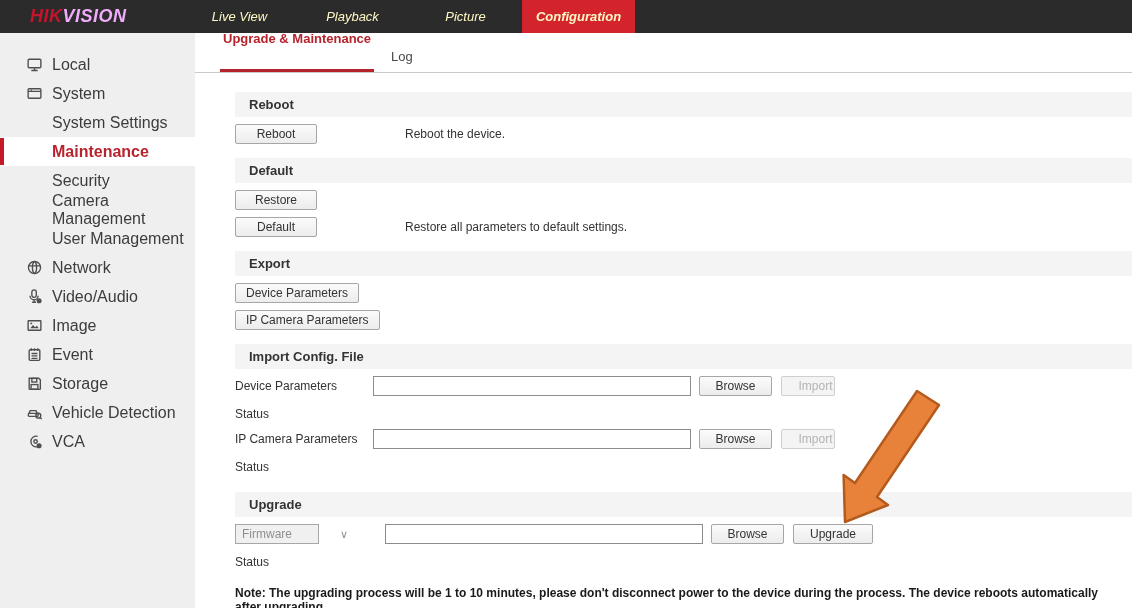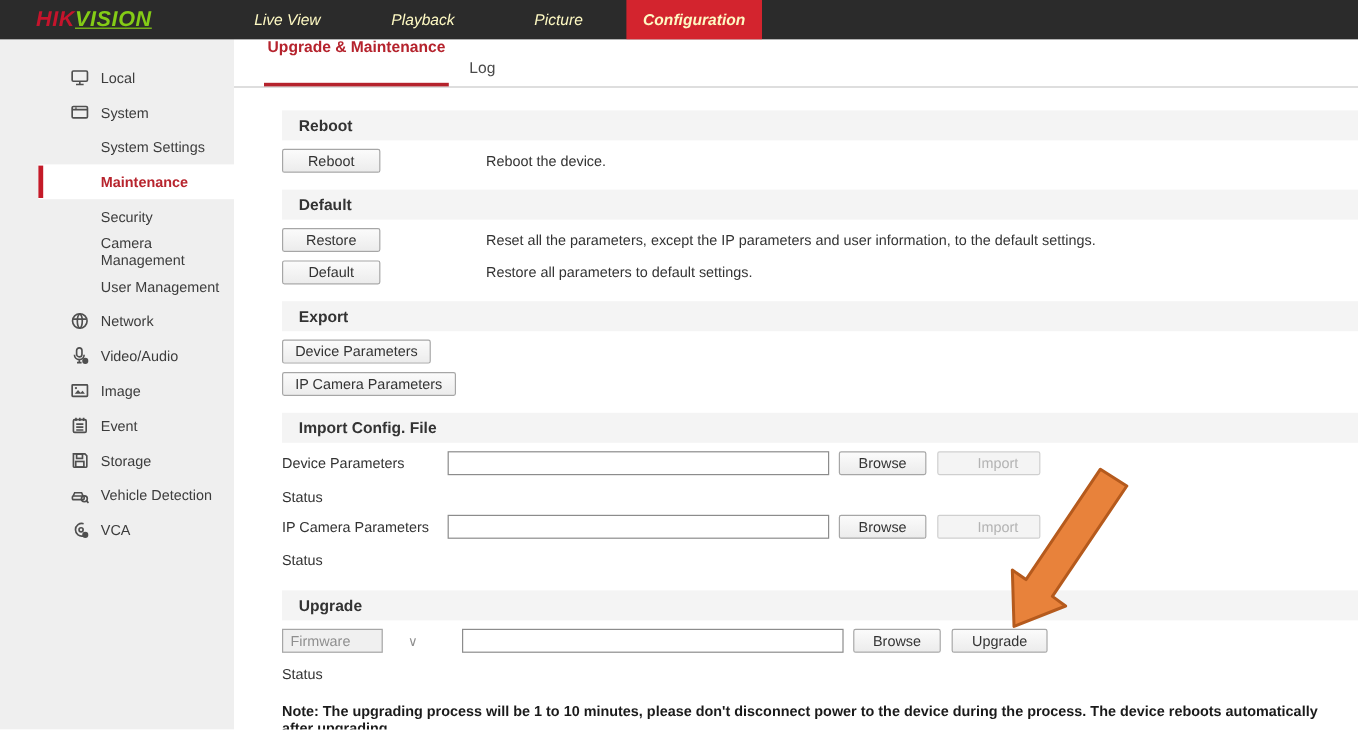--- a/index.html
+++ b/index.html
@@ -3,51 +3,51 @@
 <meta charset="utf-8">
 <style>
   * { margin:0; padding:0; box-sizing:border-box; }
   html,body { width:1132px; height:608px; }
   body { position:relative; font-family:"Liberation Sans", sans-serif; background:#fff; overflow:hidden; }
 
   
   .topnav { position:absolute; left:0; top:0; right:0; height:33px; background:#2b2b2b; }
   .logo { position:absolute; left:30px; top:0; height:33px; display:flex; align-items:center;
           font-style:italic; font-weight:bold; font-size:18px; letter-spacing:.5px; }
-  .logo .hik { color:#c5142c; } .logo .vision { color:#84cc16;text-decoration:underline; }
+  .logo .hik { color:#c5142c; } .logo .vision { color:#f0abfc; }
   .nav { position:absolute; left:183px; top:0; height:33px; display:flex; }
   .nav-item { width:113px; display:flex; align-items:center; justify-content:center;
               color:#fef9c3; font-size:13px; cursor:pointer;font-style:italic; }
   .nav-item.active { background:#d3242e; font-weight:bold; }
 
   
   .sidebar { position:absolute; left:0; top:33px; width:195px; bottom:0; background:#efefef; padding-top:17px; }
-  .side-item { position:relative; height:29px; display:flex; align-items:center; font-size:12px;
-               color:#3c3c3c; cursor:pointer;margin-left:32px; }
+  .side-item { position:relative; height:29px; display:flex; align-items:center; font-size:16px;
+               color:#3c3c3c; cursor:pointer; }
   .side-item .icon { position:absolute; left:26px; top:6px; width:17px; height:17px; }
   .side-item .icon svg { width:17px; height:17px; stroke:#4f4f4f; fill:none; stroke-width:1.3; }
   .side-item .lbl { margin-left:52px; }
   .side-item.active { background:#fff; color:#b7242d; font-weight:bold; }
   .side-item.active::before { content:""; position:absolute; left:0; top:1px; bottom:1px; width:4px; background:#c41a28; }
 
   
   .content { position:absolute; left:195px; top:33px; right:0; bottom:0; background:#fff; }
   .tabbar { height:40px; border-bottom:1px solid #c9c9c9; display:flex; align-items:flex-end; padding-left:25px; }
   .tab { font-size:13px; color:#4a4a4a; padding:0 3px 8px; margin-right:14px; cursor:pointer; }
   .tab.active { color:#b5232d; font-weight:bold; border-bottom:3px solid #b5232d; padding-bottom:23px; }
 
   .sections { padding-top:19px; padding-left:40px; }
   .secbar { background:#f4f4f4; height:25px; display:flex; align-items:center; padding-left:14px;
             font-size:13px; font-weight:bold; color:#333; margin-top:14px; }
   .sections > .secbar:first-child { margin-top:0; }
   .row { display:flex; align-items:center; margin-top:7px; }
   .btn { height:20px; padding:0 10px; background:linear-gradient(#fbfbfb,#ececec);
          border:1px solid #a6a6a6; border-radius:2px; font-size:12px; color:#333;
          display:inline-flex; align-items:center; justify-content:center; cursor:pointer; white-space:nowrap; }
-  .btn.w82 { width:82px; } .btn.w73 { width:73px; } .btn.w67 { width:86px;padding-left:25px; } .btn.w80 { width:80px; }
+  .btn.w82 { width:82px; } .btn.w73 { width:73px; } .btn.w67 { width:54px;padding-left:25px; } .btn.w80 { width:80px; }
   .btn.disabled { color:#b3b3b3; border-color:#cfcfcf; background:#f4f4f4; cursor:default; }
   .desc { font-size:12px; color:#333; margin-left:88px; }
   .flabel { width:138px; font-size:12px; color:#333; }
   .tinput { width:318px; height:20px; border:1px solid #8c8c8c; background:#fff; font-size:12px; padding:0 4px; }
   .ml8 { margin-left:8px; } .ml9 { margin-left:9px; }
   .status { font-size:12px; color:#333; margin-top:11px; height:15px; }
   .select { width:84px; height:20px; border:1px solid #a6a6a6; background:#f0f0f0; color:#8f8f8f;
             font-size:12px; display:flex; align-items:center; justify-content:space-between;
             padding:0 5px 0 6px; cursor:default;gap:48px; }
   .select .chev { font-size:11px; color:#8f8f8f; }
@@ -191,21 +191,20 @@
     <div class="row">
       <button class="btn w82">Reboot</button>
       <span class="desc">Reboot the device.</span>
     </div>
 
     <div class="secbar">
       <span>Default</span>
     </div>
     <div class="row">
       <button class="btn w82">Restore</button>
-      <span class="desc">Reset all the parameters, except the IP parameters and user information, to the default settings.</span>
     </div>
     <div class="row">
       <button class="btn w82">Default</button>
       <span class="desc">Restore all parameters to default settings.</span>
     </div>
 
     <div class="secbar">
       <span>Export</span>
     </div>
     <div class="row">

